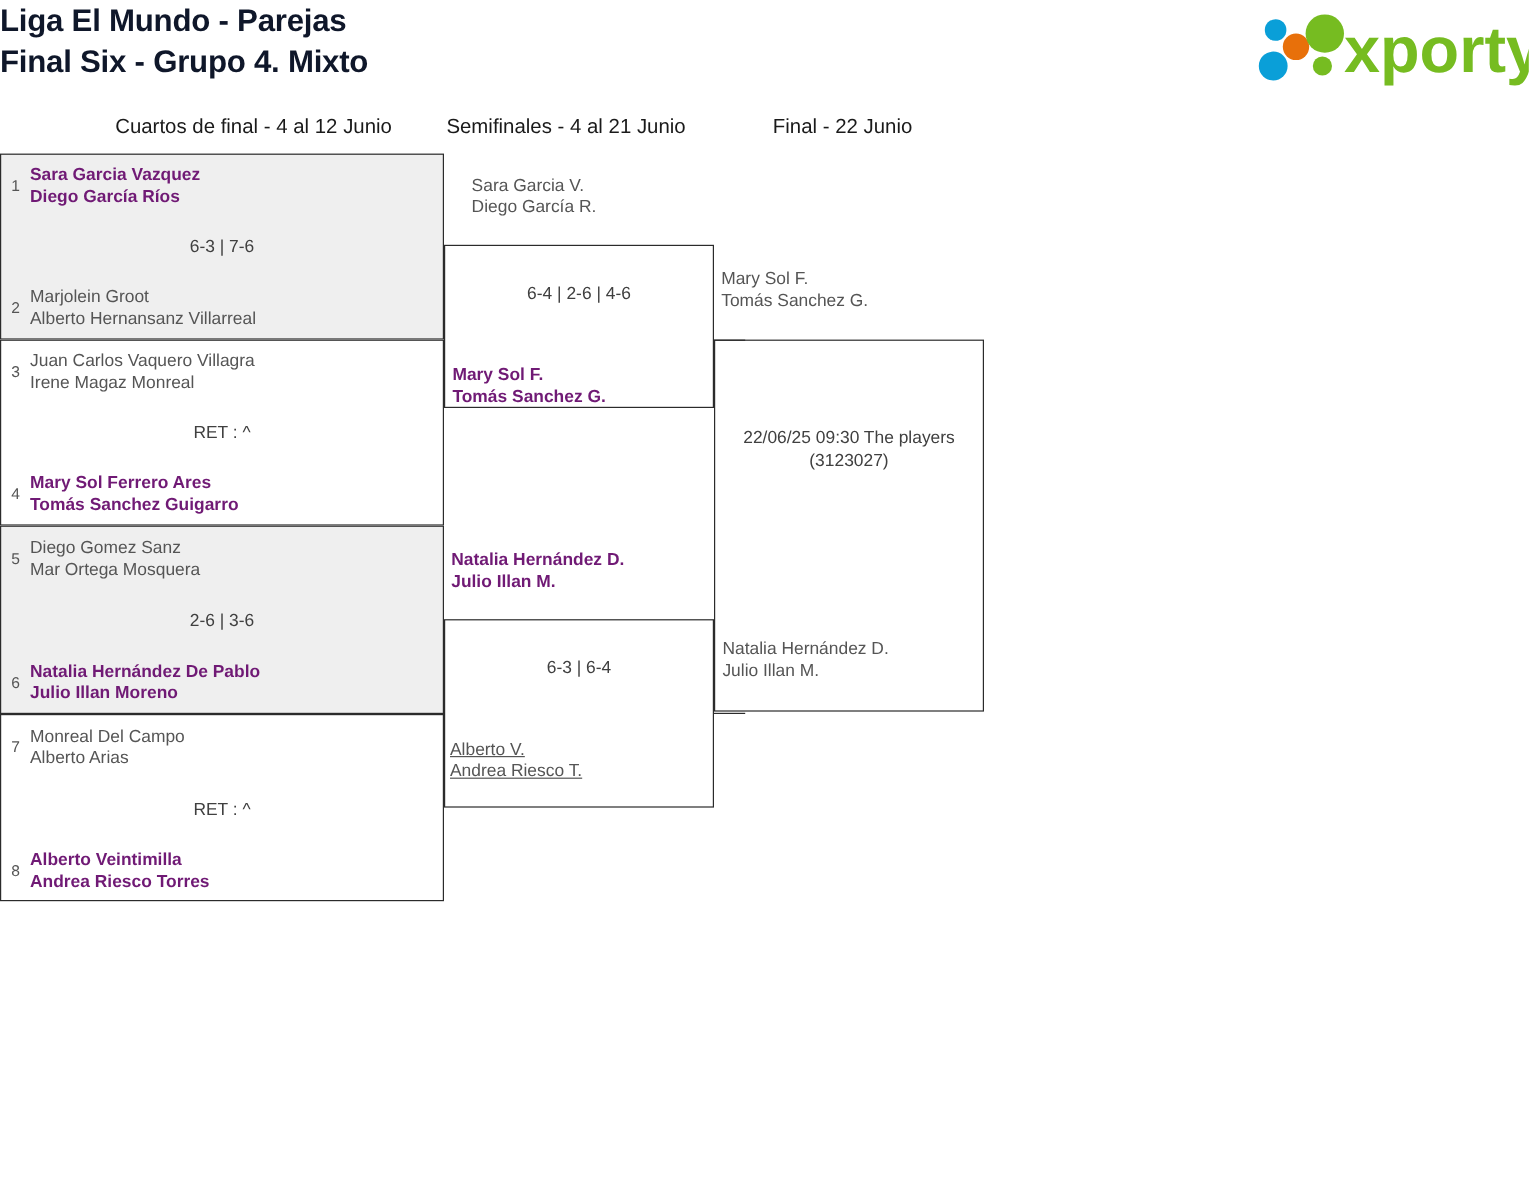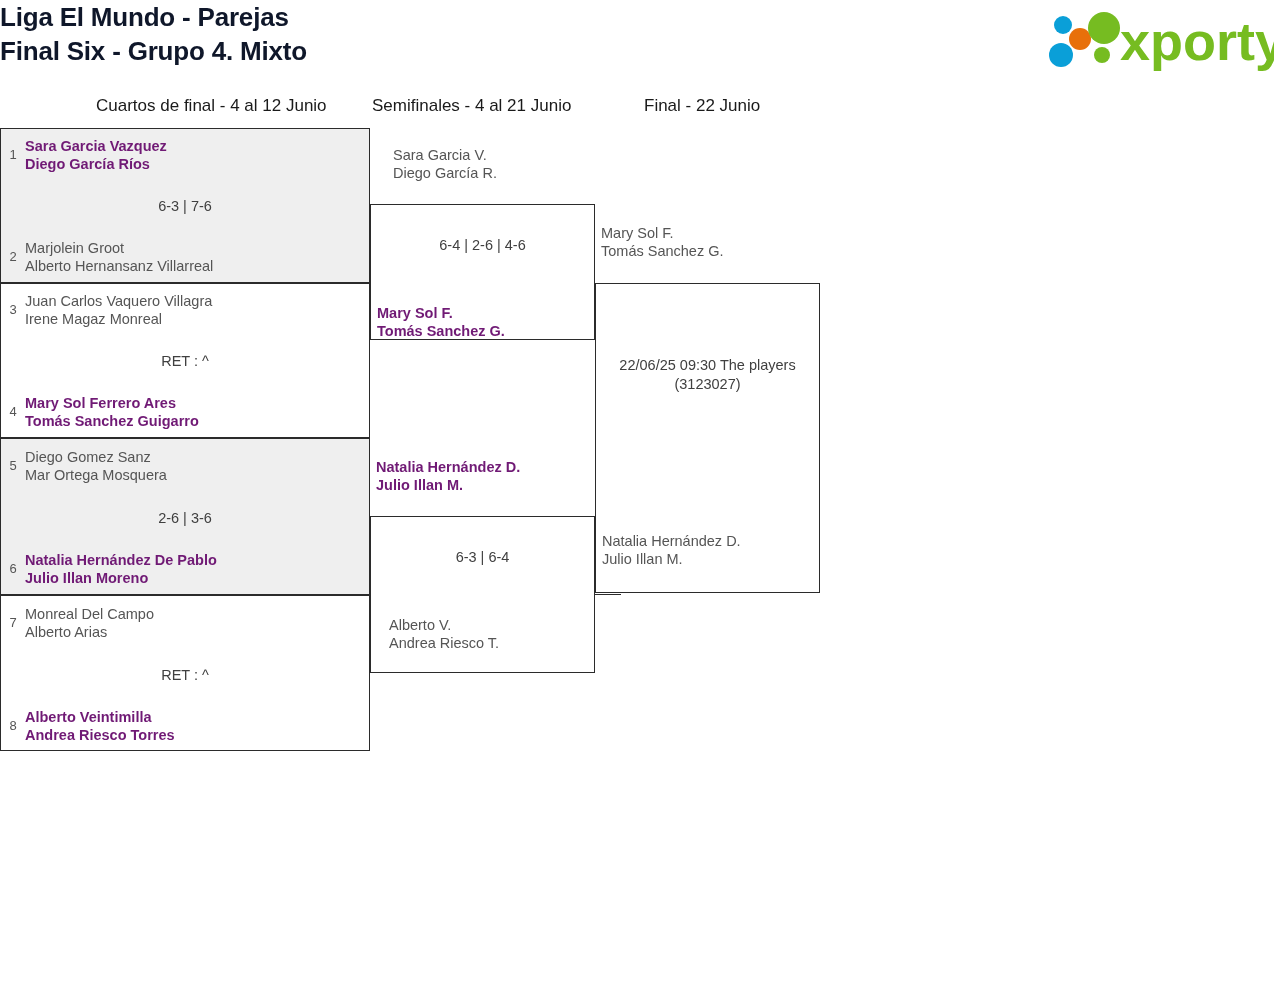--- a/index.html
+++ b/index.html
@@ -219,21 +219,21 @@
   <div class="match noborder" style="left:370px; top:458px; width:225px; height:44px;">
     <div class="team winner" style="top:0px;">
       <span class="players" style="padding-left:6px;">Natalia Hernández D.
 Julio Illan M.</span>
     </div>
   </div>
 
   <div class="match" style="left:370px; top:516px; width:225px; height:157px;">
     <div class="score" style="top:31px;">6-3 | 6-4</div>
     <div class="team" style="top:99px;">
-      <span class="players" style="padding-left:18px;">Alberto V.
+      <span class="players" style="padding-left:4px;text-decoration:underline;">Alberto V.
 Andrea Riesco T.</span>
     </div>
   </div>
 
   <div class="match noborder" style="left:595px; top:224px; width:225px; height:44px;">
     <div class="team" style="top:0px;">
       <span class="players" style="padding-left:6px;">Mary Sol F.
 Tomás Sanchez G.</span>
     </div>
   </div>

